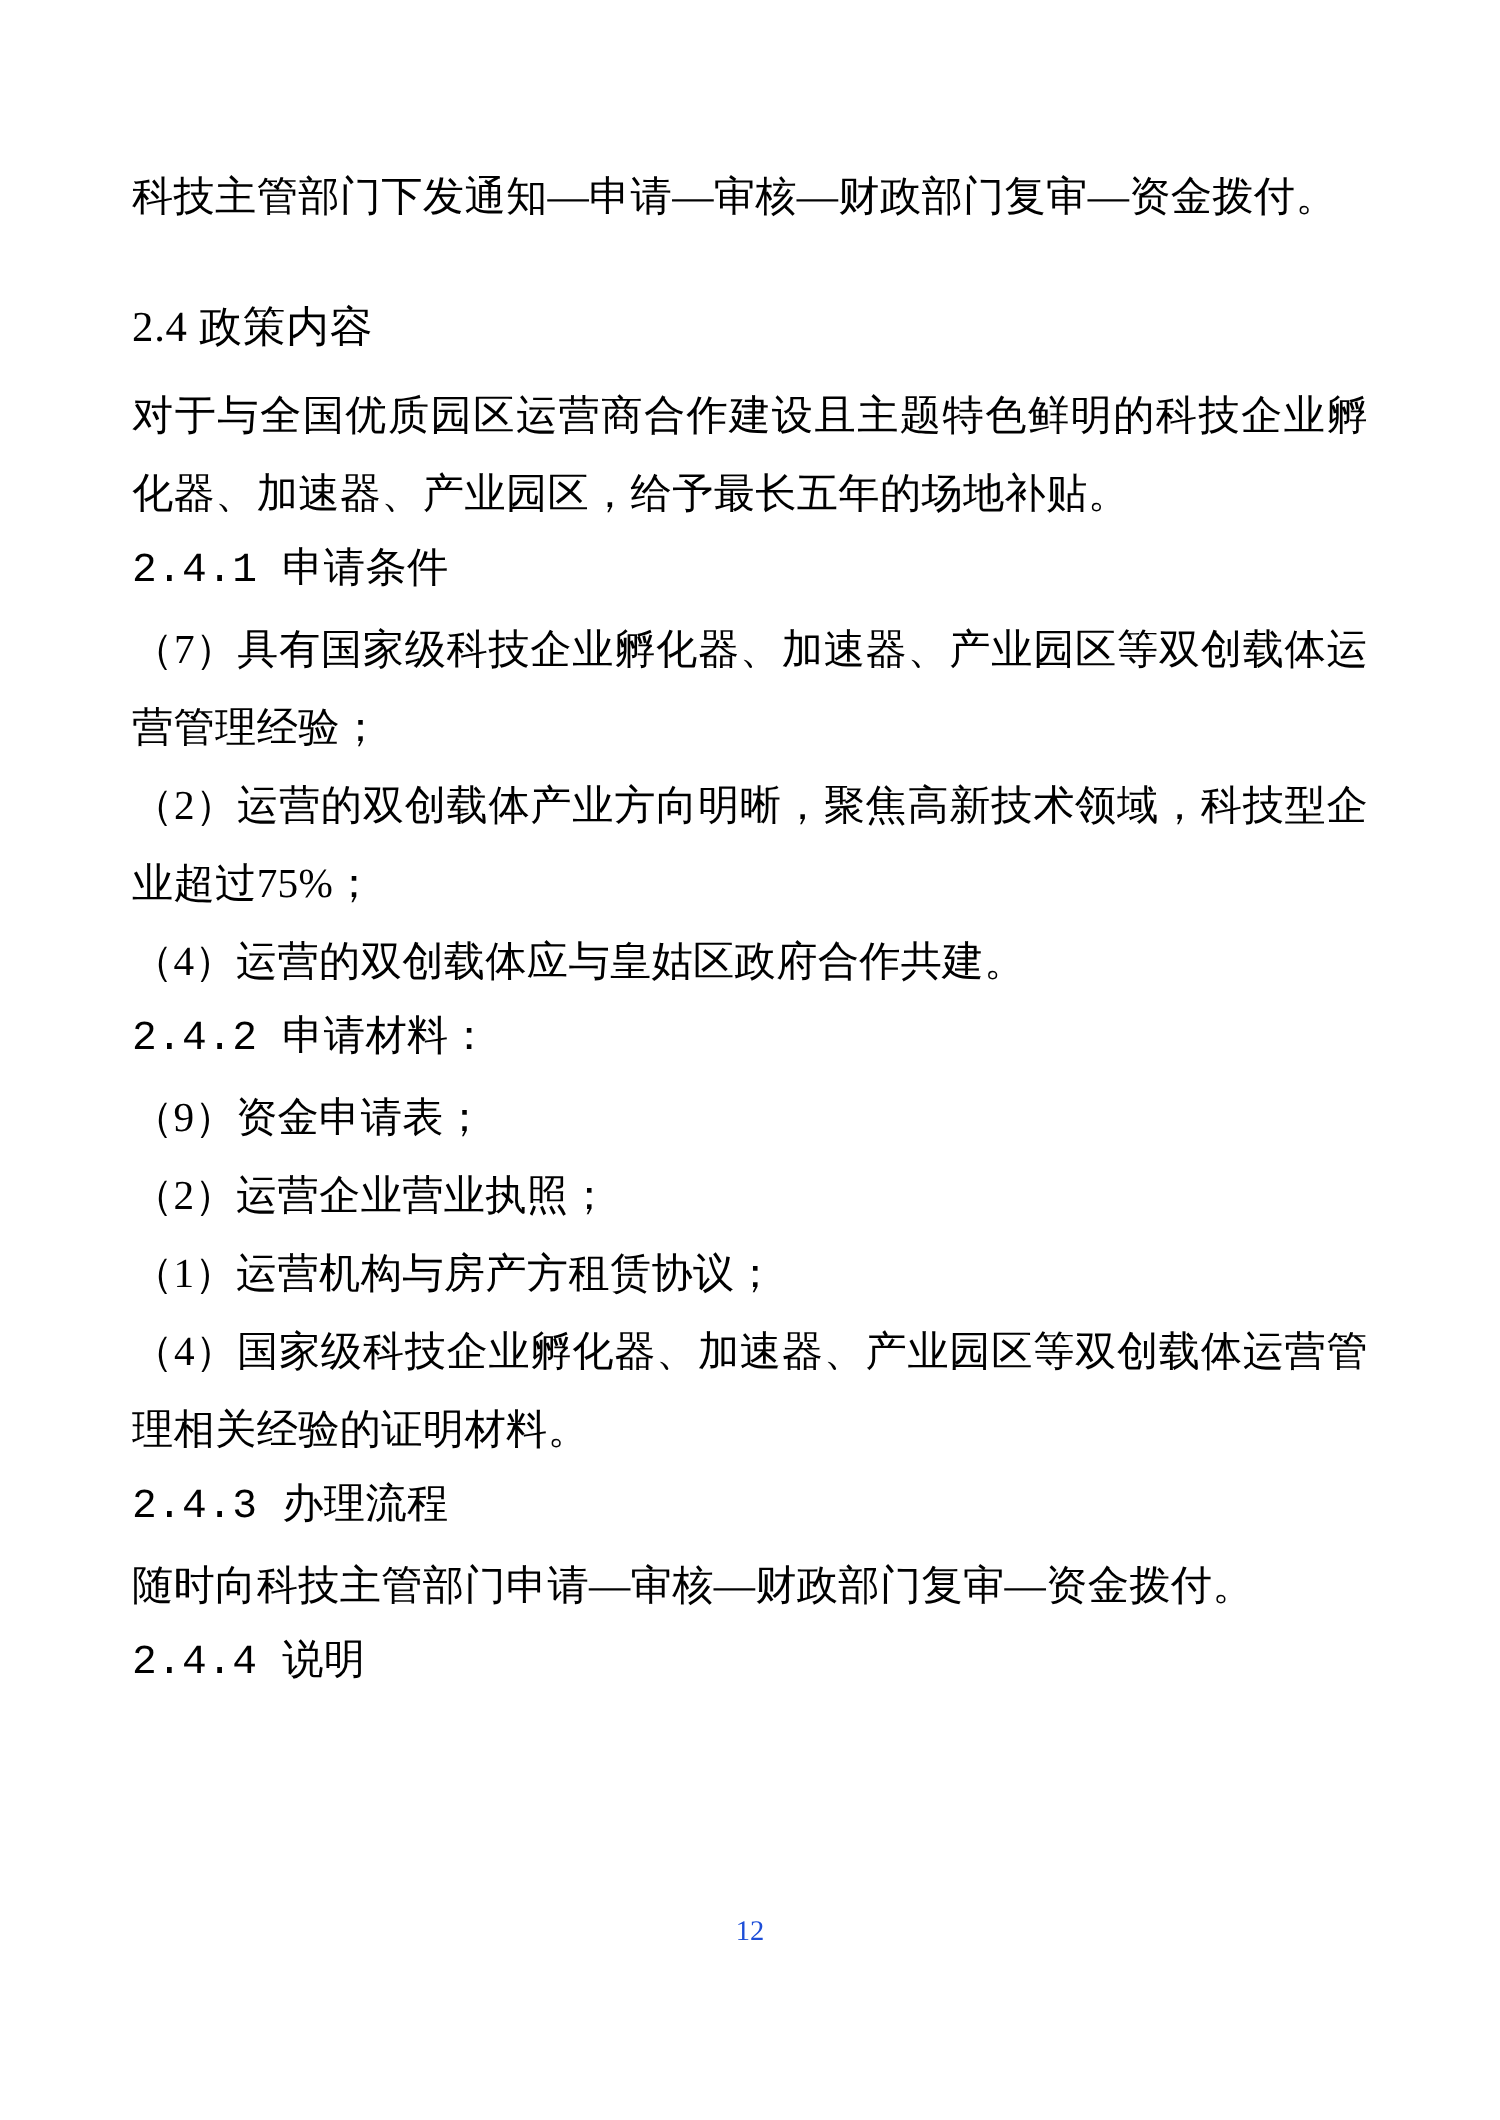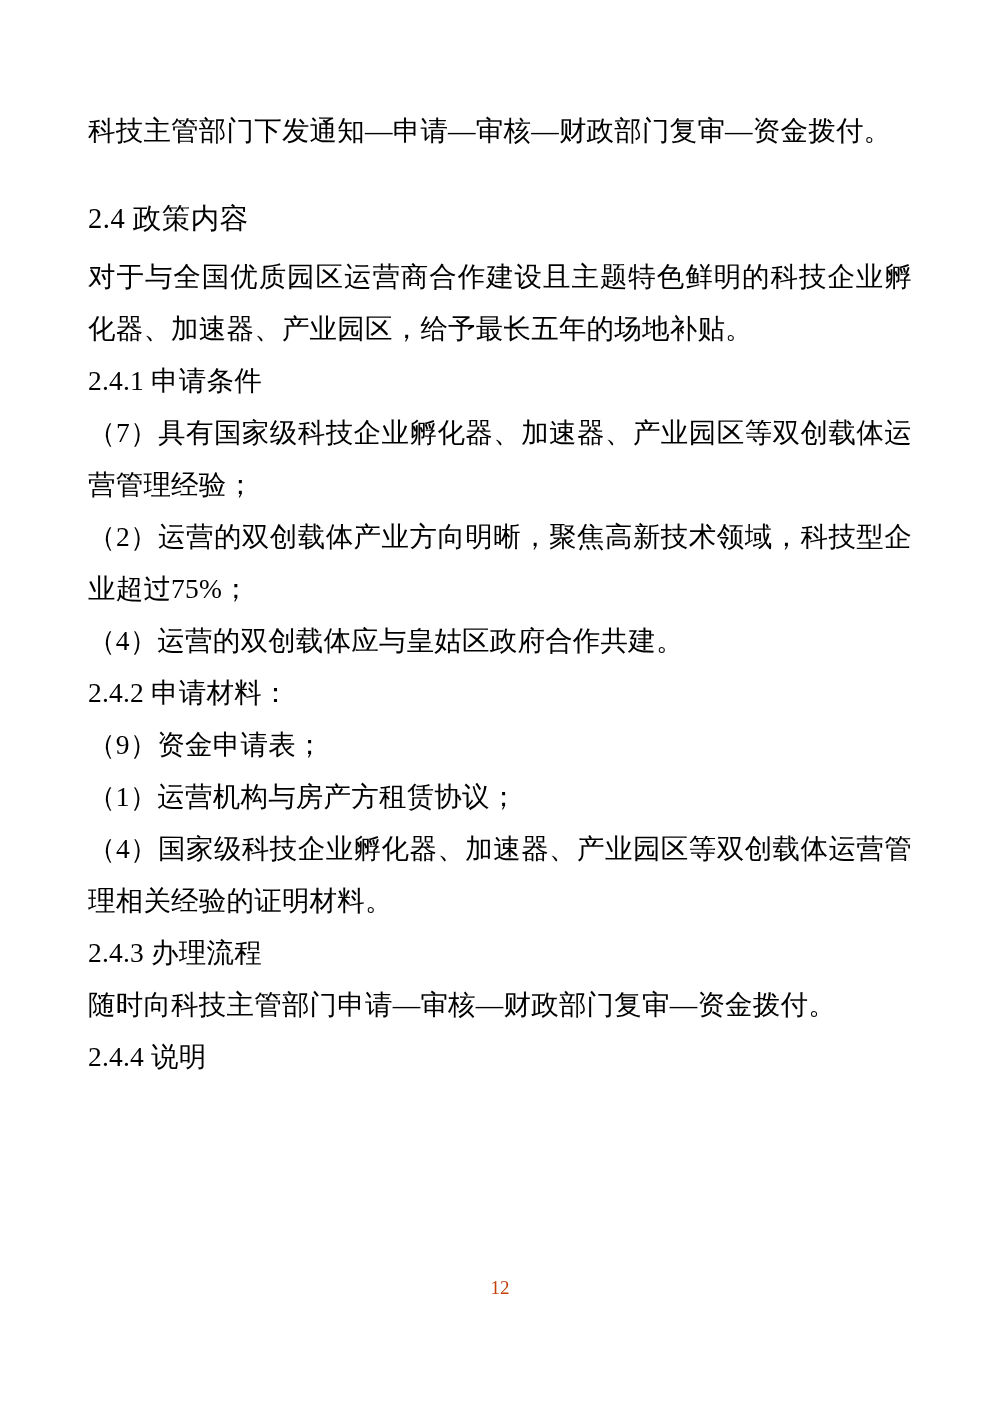--- a/index.html
+++ b/index.html
@@ -36,33 +36,34 @@
   }
   .heading {
     font-size: 28.5px;
     font-weight: normal;
     line-height: 52px;
     margin-bottom: 6px;
     letter-spacing: 0.5px;
   }
   .sub-head {
     margin-top: 0;
+    font-family: Liberation Mono, monospace;
   }
   .list-item {
     text-indent: 0;
   }
   .page-number {
     position: absolute;
     left: 0;
     right: 0;
     bottom: 114px;
     text-align: center;
     font-size: 19px;
     font-family: "Liberation Serif", "DejaVu Serif", serif;
-    color: #c2410c;
+    color: #1d4ed8;
   }
 </style>
 </head>
 <body>
 
 <div class="page">
   <div class="doc-body">
 
     <p class="para-intro">科技主管部门下发通知—申请—审核—财政部门复审—资金拨付。</p>
 
@@ -72,20 +73,21 @@
 
     <p class="sub-head">2.4.1  申请条件</p>
 
     <p class="list-item">（7）具有国家级科技企业孵化器、加速器、产业园区等双创载体运营管理经验；</p>
     <p class="list-item">（2）运营的双创载体产业方向明晰，聚焦高新技术领域，科技型企业超过75%；</p>
     <p class="list-item">（4）运营的双创载体应与皇姑区政府合作共建。</p>
 
     <p class="sub-head">2.4.2  申请材料：</p>
 
     <p class="list-item">（9）资金申请表；</p>
+    <p class="list-item">（2）运营企业营业执照；</p>
     <p class="list-item">（1）运营机构与房产方租赁协议；</p>
     <p class="list-item">（4）国家级科技企业孵化器、加速器、产业园区等双创载体运营管理相关经验的证明材料。</p>
 
     <p class="sub-head">2.4.3  办理流程</p>
 
     <p>随时向科技主管部门申请—审核—财政部门复审—资金拨付。</p>
 
     <p class="sub-head">2.4.4  说明</p>
 
 

